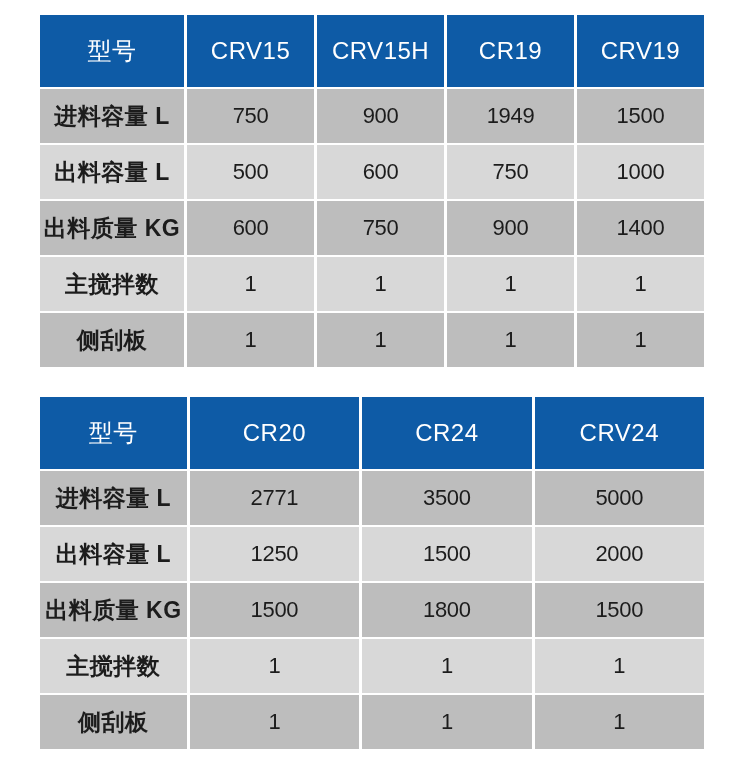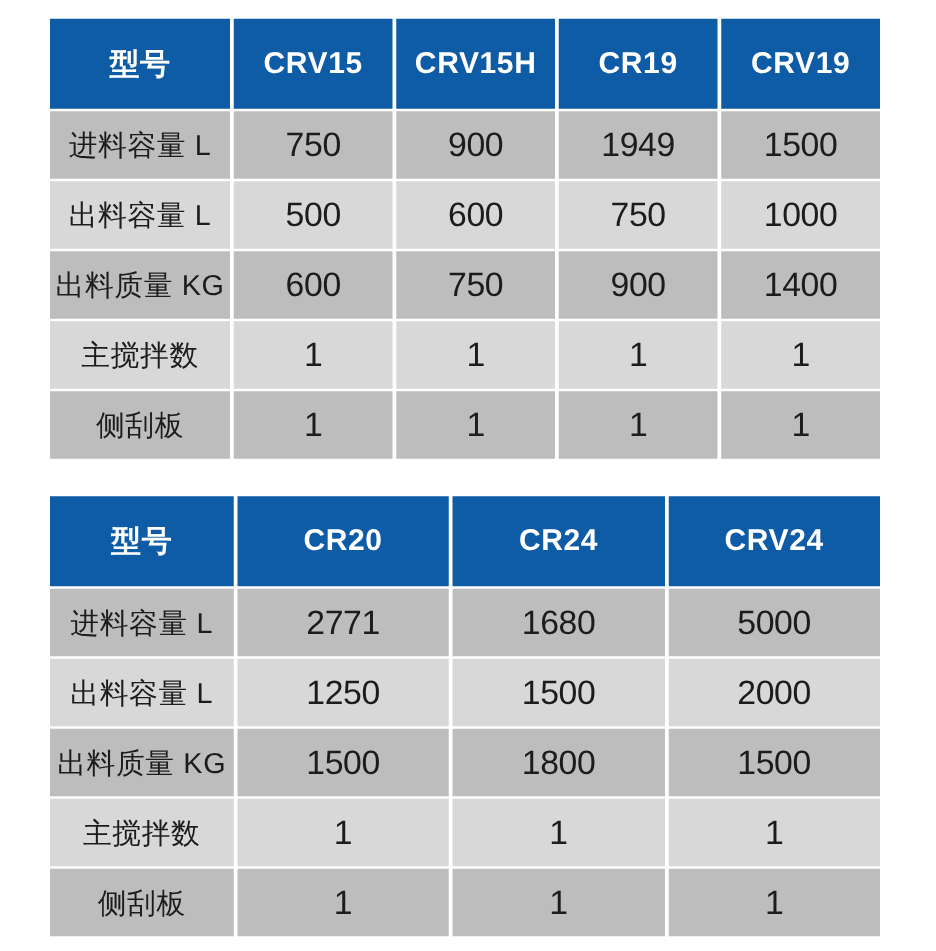--- a/index.html
+++ b/index.html
@@ -33,32 +33,32 @@
     text-align: center;
     vertical-align: middle;
     overflow: hidden;
     white-space: nowrap;
   }
   thead th {
     height: 72px;
     background: var(--header-bg);
     color: var(--header-text);
     font-size: 24px;
-    font-weight: bold;
+    font-weight: normal;
     letter-spacing: 0.5px;
   }
   tbody td {
     height: 54px;
     color: var(--body-text);
-    font-size: 27px;
+    font-size: 22px;
     letter-spacing: -0.3px;
   }
   tbody td.row-label {
     font-size: 23px;
-    font-weight: 400;
+    font-weight: 700;
     letter-spacing: 0.5px;
   }
   tbody tr:nth-child(odd) td { background: var(--row-dark); }
   tbody tr:nth-child(even) td { background: var(--row-light); }
 </style>
 </head>
 <body style="background: rgb(255, 255, 255);">
 
 <div class="page">
   <table class="spec-table t1">
@@ -128,21 +128,21 @@
           <th>型号</th>
           <th>CR20</th>
           <th>CR24</th>
           <th>CRV24</th>
         </tr>
       </thead>
       <tbody>
         <tr>
           <td class="row-label">进料容量 L</td>
           <td>2771</td>
-          <td>1680</td>
+          <td>3500</td>
           <td>5000</td>
         </tr>
         <tr>
           <td class="row-label">出料容量 L</td>
           <td>1250</td>
           <td>1500</td>
           <td>2000</td>
         </tr>
         <tr>
           <td class="row-label">出料质量 KG</td>

